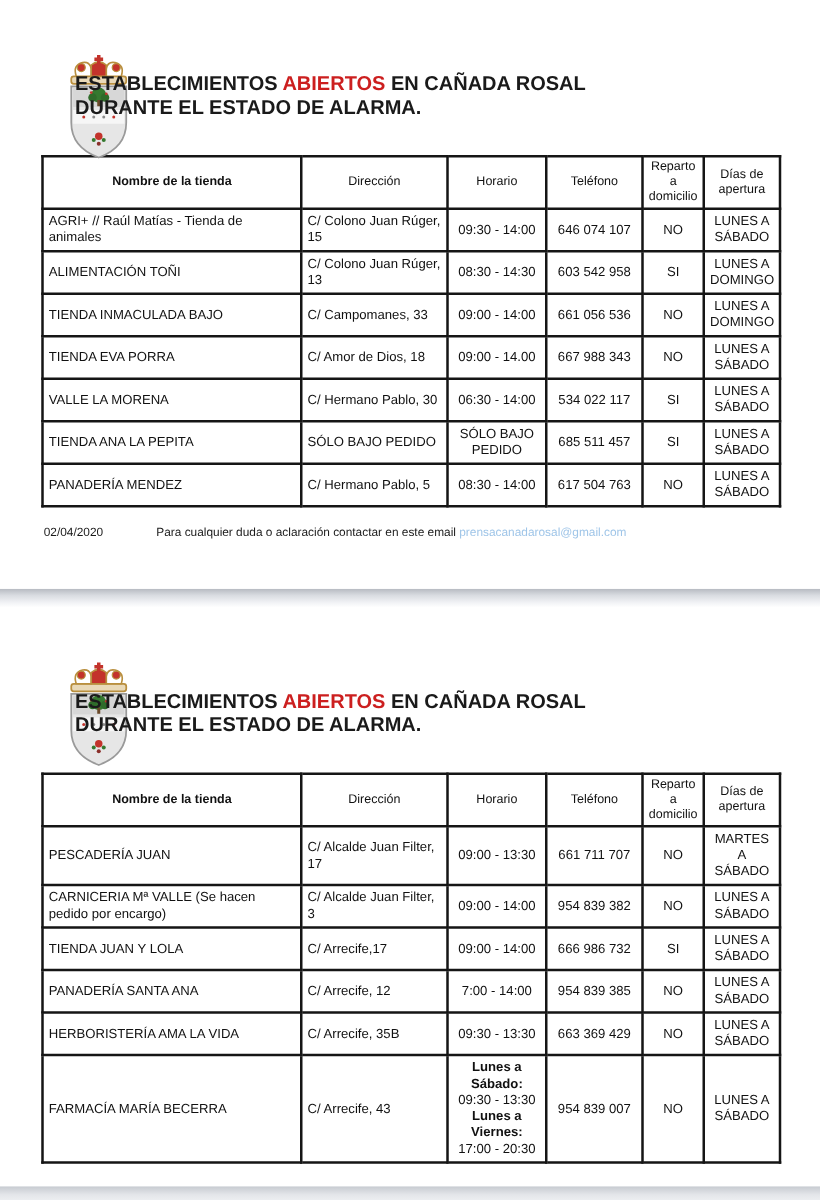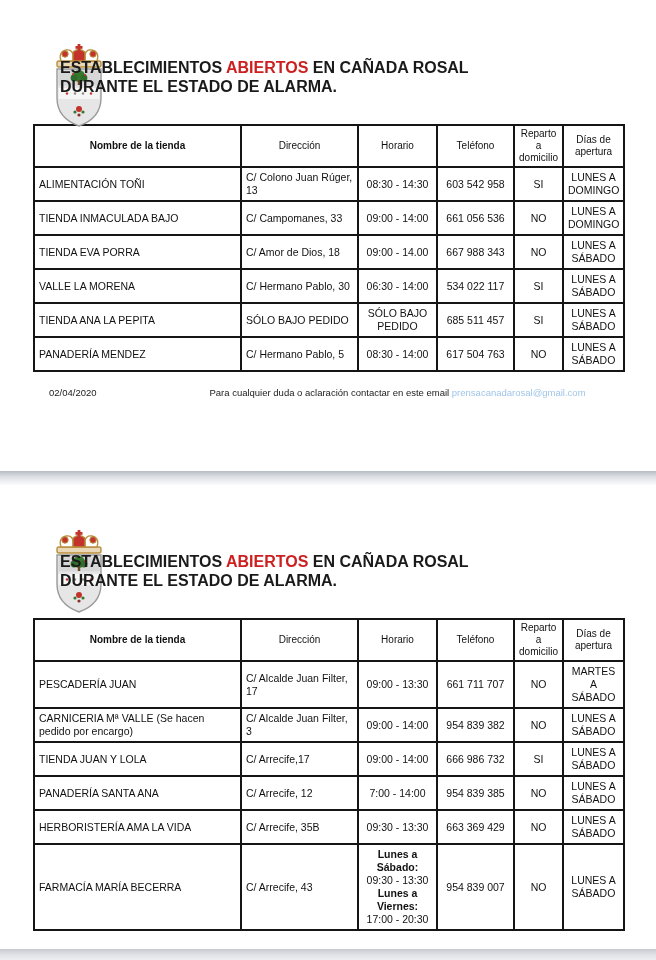--- a/index.html
+++ b/index.html
@@ -44,22 +44,22 @@
   table.shops td { height:32px; font-size:10.5px; line-height:13px;
     vertical-align:middle; padding:3px 4px; }
   td.cell-name, td.cell-dir { text-align:left; }
   td.cell-hor, td.cell-tel, td.cell-rep { text-align:center; }
   td.cell-dias { text-align:center; font-size:8.5px; line-height:11px;
     padding:2px 3px; }
   td.cell-hor .hbold { font-weight:bold; }
 
   .page-footer { margin-top:15px; display:flex; align-items:baseline;
     font-size:9.5px; }
-  .footer-date { margin-left:49px; width:90px; flex:none; color:#1a1a1a; }
-  .footer-msg { flex:1; text-align:center; color:#1a1a1a; }
+  .footer-date { margin-left:35px; width:90px; flex:none; color:#1a1a1a; }
+  .footer-msg { flex:1; color:#1a1a1a; }
   .footer-email { color:#9fc5e8; text-decoration:none; cursor:pointer; }
 </style>
 </head>
 <body>
 
 <section class="page page-1">
   <div class="page-header">
     <svg class="logo" viewBox="0 0 70 88" aria-hidden="true">
 
       <g>
@@ -110,20 +110,28 @@
           <th class="h-name">Nombre de la tienda</th>
           <th class="h-direccion">Dirección</th>
           <th class="h-horario">Horario</th>
           <th class="h-telefono">Teléfono</th>
           <th class="h-reparto">Reparto a domicilio</th>
           <th class="h-dias">Días de apertura</th>
         </tr>
       </thead>
     <tbody>
         <tr>
+          <td class="cell-name">AGRI+ // Raúl Matías - Tienda de animales</td>
+          <td class="cell-dir">C/ Colono Juan Rúger, 15</td>
+          <td class="cell-hor">09:30 - 14:00</td>
+          <td class="cell-tel">646 074 107</td>
+          <td class="cell-rep">NO</td>
+          <td class="cell-dias">LUNES A SÁBADO</td>
+        </tr>
+        <tr>
           <td class="cell-name">ALIMENTACIÓN TOÑI</td>
           <td class="cell-dir">C/ Colono Juan Rúger, 13</td>
           <td class="cell-hor">08:30 - 14:30</td>
           <td class="cell-tel">603 542 958</td>
           <td class="cell-rep">SI</td>
           <td class="cell-dias">LUNES A DOMINGO</td>
         </tr>
         <tr>
           <td class="cell-name">TIENDA INMACULADA BAJO</td>
           <td class="cell-dir">C/ Campomanes, 33</td>

